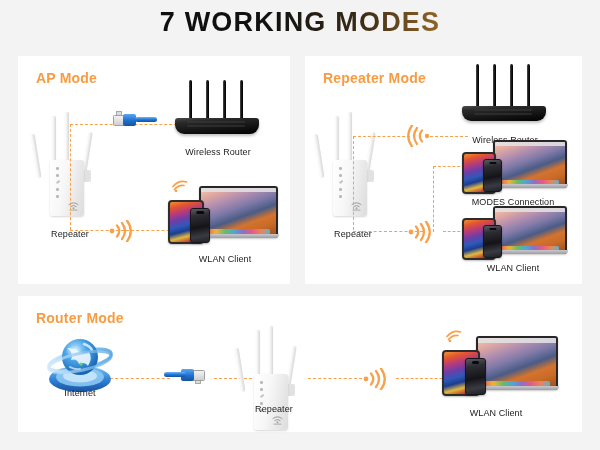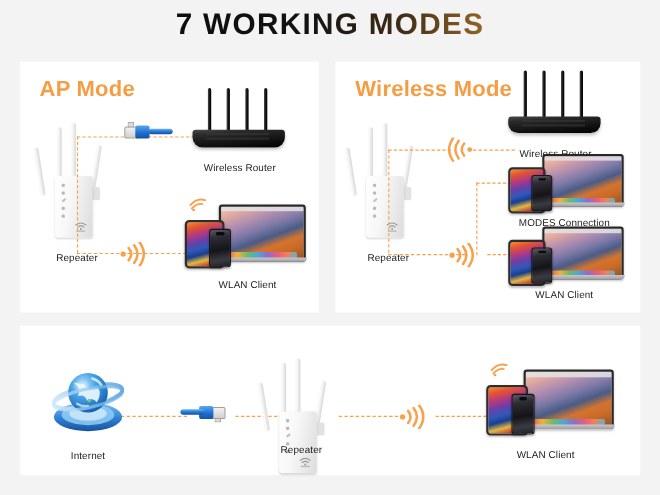--- a/index.html
+++ b/index.html
@@ -21,21 +21,21 @@
     color:transparent;-webkit-text-fill-color:transparent;
     white-space:nowrap;
   }
   
   .panel{position:absolute;background:#fff;}
   #panel-ap        {left:18px; top:56px;  width:272px; height:228px;}
   #panel-repeater  {left:305px;top:56px;  width:277px; height:228px;}
   #panel-router    {left:18px; top:296px; width:564px; height:136px;}
   .mode-title{
     position:absolute;
-    color:#F79C42;font-size:20px;font-weight:bold;
+    color:#F79C42;font-size:14px;font-weight:bold;
     letter-spacing:.2px;white-space:nowrap;
   }
   .caption{
     position:absolute;
     color:#1d1d1d;font-size:9px;
     text-align:center;white-space:nowrap;
     transform:translateX(-50%);
     letter-spacing:.1px;
   }
   
@@ -213,21 +213,21 @@
 
     <div class="phone" style="left:26px;top:30px;width:18px;height:33px;">
       <div class="phone-island"></div>
     </div>
   </div>
   <div class="caption" style="left:207px;top:198px;">WLAN Client</div>
 </div>
 
 <div class="panel" id="panel-repeater">
 
-  <div class="mode-title" style="left:18px;top:14px;">Wireless Mode</div>
+  <div class="mode-title" style="left:18px;top:14px;">Repeater Mode</div>
 
   <div class="repeater" style="left:10px;top:48px;width:76px;height:120px;">
     <div class="rp-ant" style="left:2px;  top:30px; width:4px; height:44px; transform:rotate(-9deg);"></div>
     <div class="rp-ant" style="left:20px; top:12px; height:58px;"></div>
     <div class="rp-ant" style="left:33px; top:8px;  height:62px;"></div>
     <div class="rp-ant" style="left:53px; top:28px; width:4px; height:46px; transform:rotate(9deg);"></div>
     <div class="rp-side"></div>
     <div class="rp-body"></div>
     <div class="rp-led" style="top:63px;"></div>
     <div class="rp-led" style="top:70px;"></div>
@@ -305,20 +305,21 @@
     <div class="pad" style="left:5px;top:14px;width:30px;height:38px;"></div>
     <div class="phone" style="left:26px;top:21px;width:17px;height:31px;">
       <div class="phone-island"></div>
     </div>
   </div>
   <div class="caption" style="left:208px;top:207px;">WLAN Client</div>
 </div>
 
 <div class="panel" id="panel-router">
 
+  <div class="mode-title" style="left:18px;top:14px;">Router Mode</div>
 
   <div class="dash-h" style="left:92px;top:82px;width:60px;"></div>
   <div class="dash-h" style="left:196px;top:82px;width:58px;"></div>
   <div class="dash-h" style="left:290px;top:82px;width:54px;"></div>
   <div class="dash-h" style="left:378px;top:82px;width:56px;"></div>
 
   <div class="globe" style="left:26px;top:38px;width:72px;height:62px;">
     <svg width="72" height="62" viewBox="0 0 72 62">
       <defs>
         <radialGradient id="gball" cx="38%" cy="30%" r="72%">
@@ -346,21 +347,21 @@
       <circle cx="36" cy="23" r="18" fill="url(#gball)"></circle>
       <path d="M23 14 Q30 19 27 26 Q33 24 35 30 Q41 27 44 32 Q49 24 45 18 Q37 21 32 15 Z" fill="#eaf6ff" opacity=".92"></path>
       <path d="M40 10 Q46 12 48 16" stroke="#eaf6ff" stroke-width="2.4" fill="none" opacity=".8" stroke-linecap="round"></path>
       <path d="M26 33 Q31 36 36 35" stroke="#eaf6ff" stroke-width="2" fill="none" opacity=".7" stroke-linecap="round"></path>
       <ellipse cx="30" cy="17" rx="7" ry="5" fill="#ffffff" opacity=".18"></ellipse>
 
       <ellipse cx="36" cy="28" rx="32" ry="8.5" fill="none" stroke="url(#gring)" stroke-width="3" opacity=".75" transform="rotate(-12 36 28)"></ellipse>
       <circle cx="37" cy="30" r="1.6" fill="#6dd36d"></circle>
     </svg>
   </div>
-  <div class="caption" style="left:62px;top:113px;">Internet</div>
+  <div class="caption" style="left:62px;top:92px;">Internet</div>
 
   <div class="eth" style="left:148px;top:70px;width:50px;height:18px;">
     <div class="eth-clip" style="left:29px;top:12px;transform:rotate(180deg);"></div>
     <div class="eth-head" style="left:26px;top:4px;"></div>
     <div class="eth-boot" style="left:15px;top:2.5px;"></div>
     <div class="eth-cord" style="left:-2px;top:5.5px;width:22px;"></div>
   </div>
 
   <div class="repeater" style="left:218px;top:22px;width:76px;height:120px;">
     <div class="rp-ant" style="left:2px;  top:30px; width:4px; height:44px; transform:rotate(-9deg);"></div>

